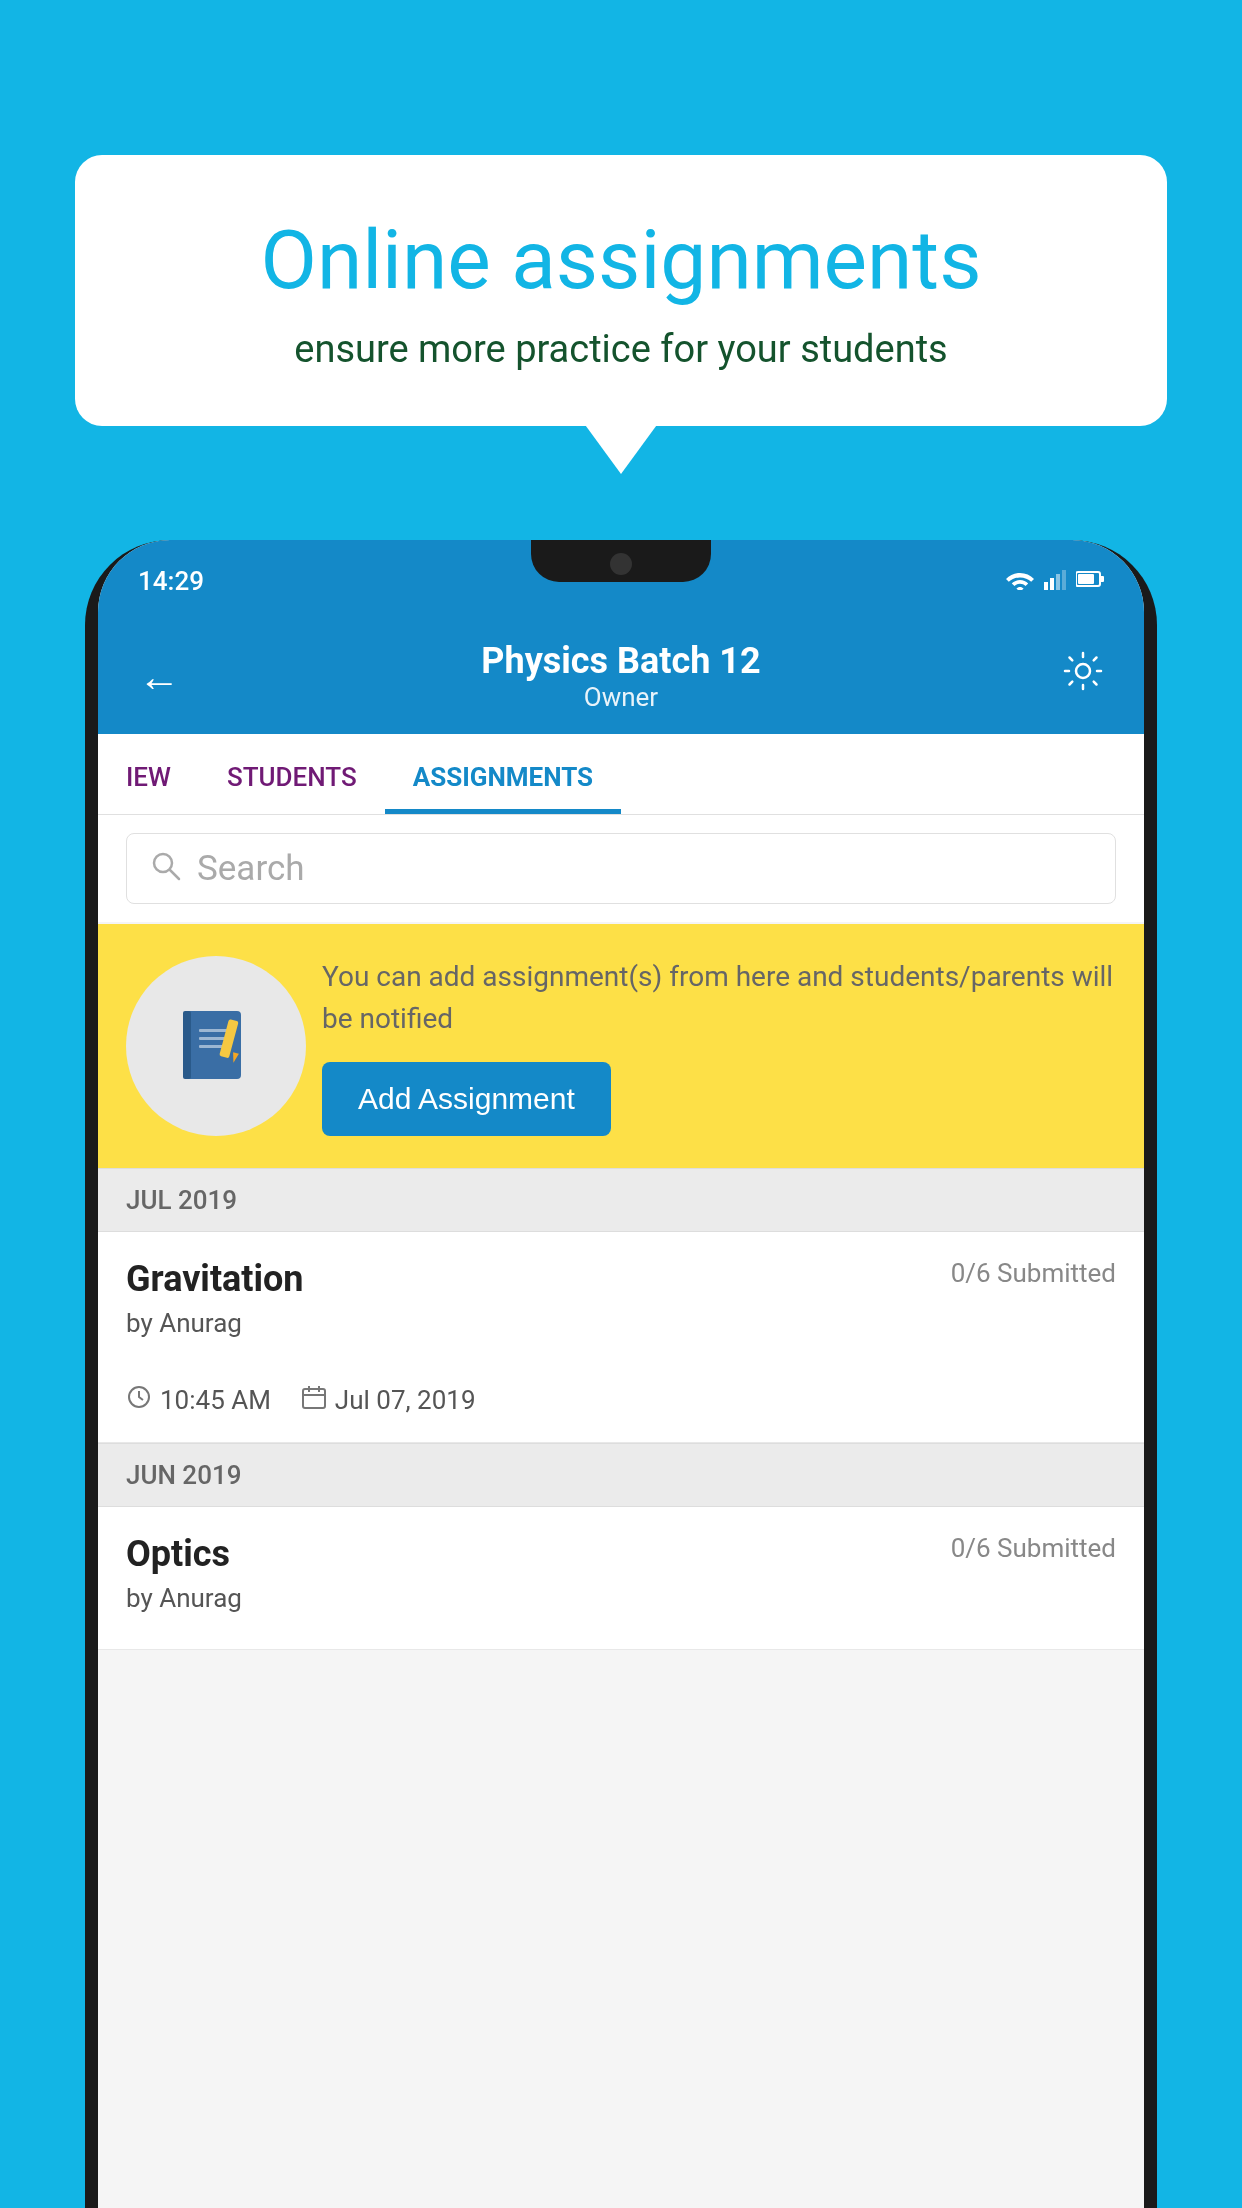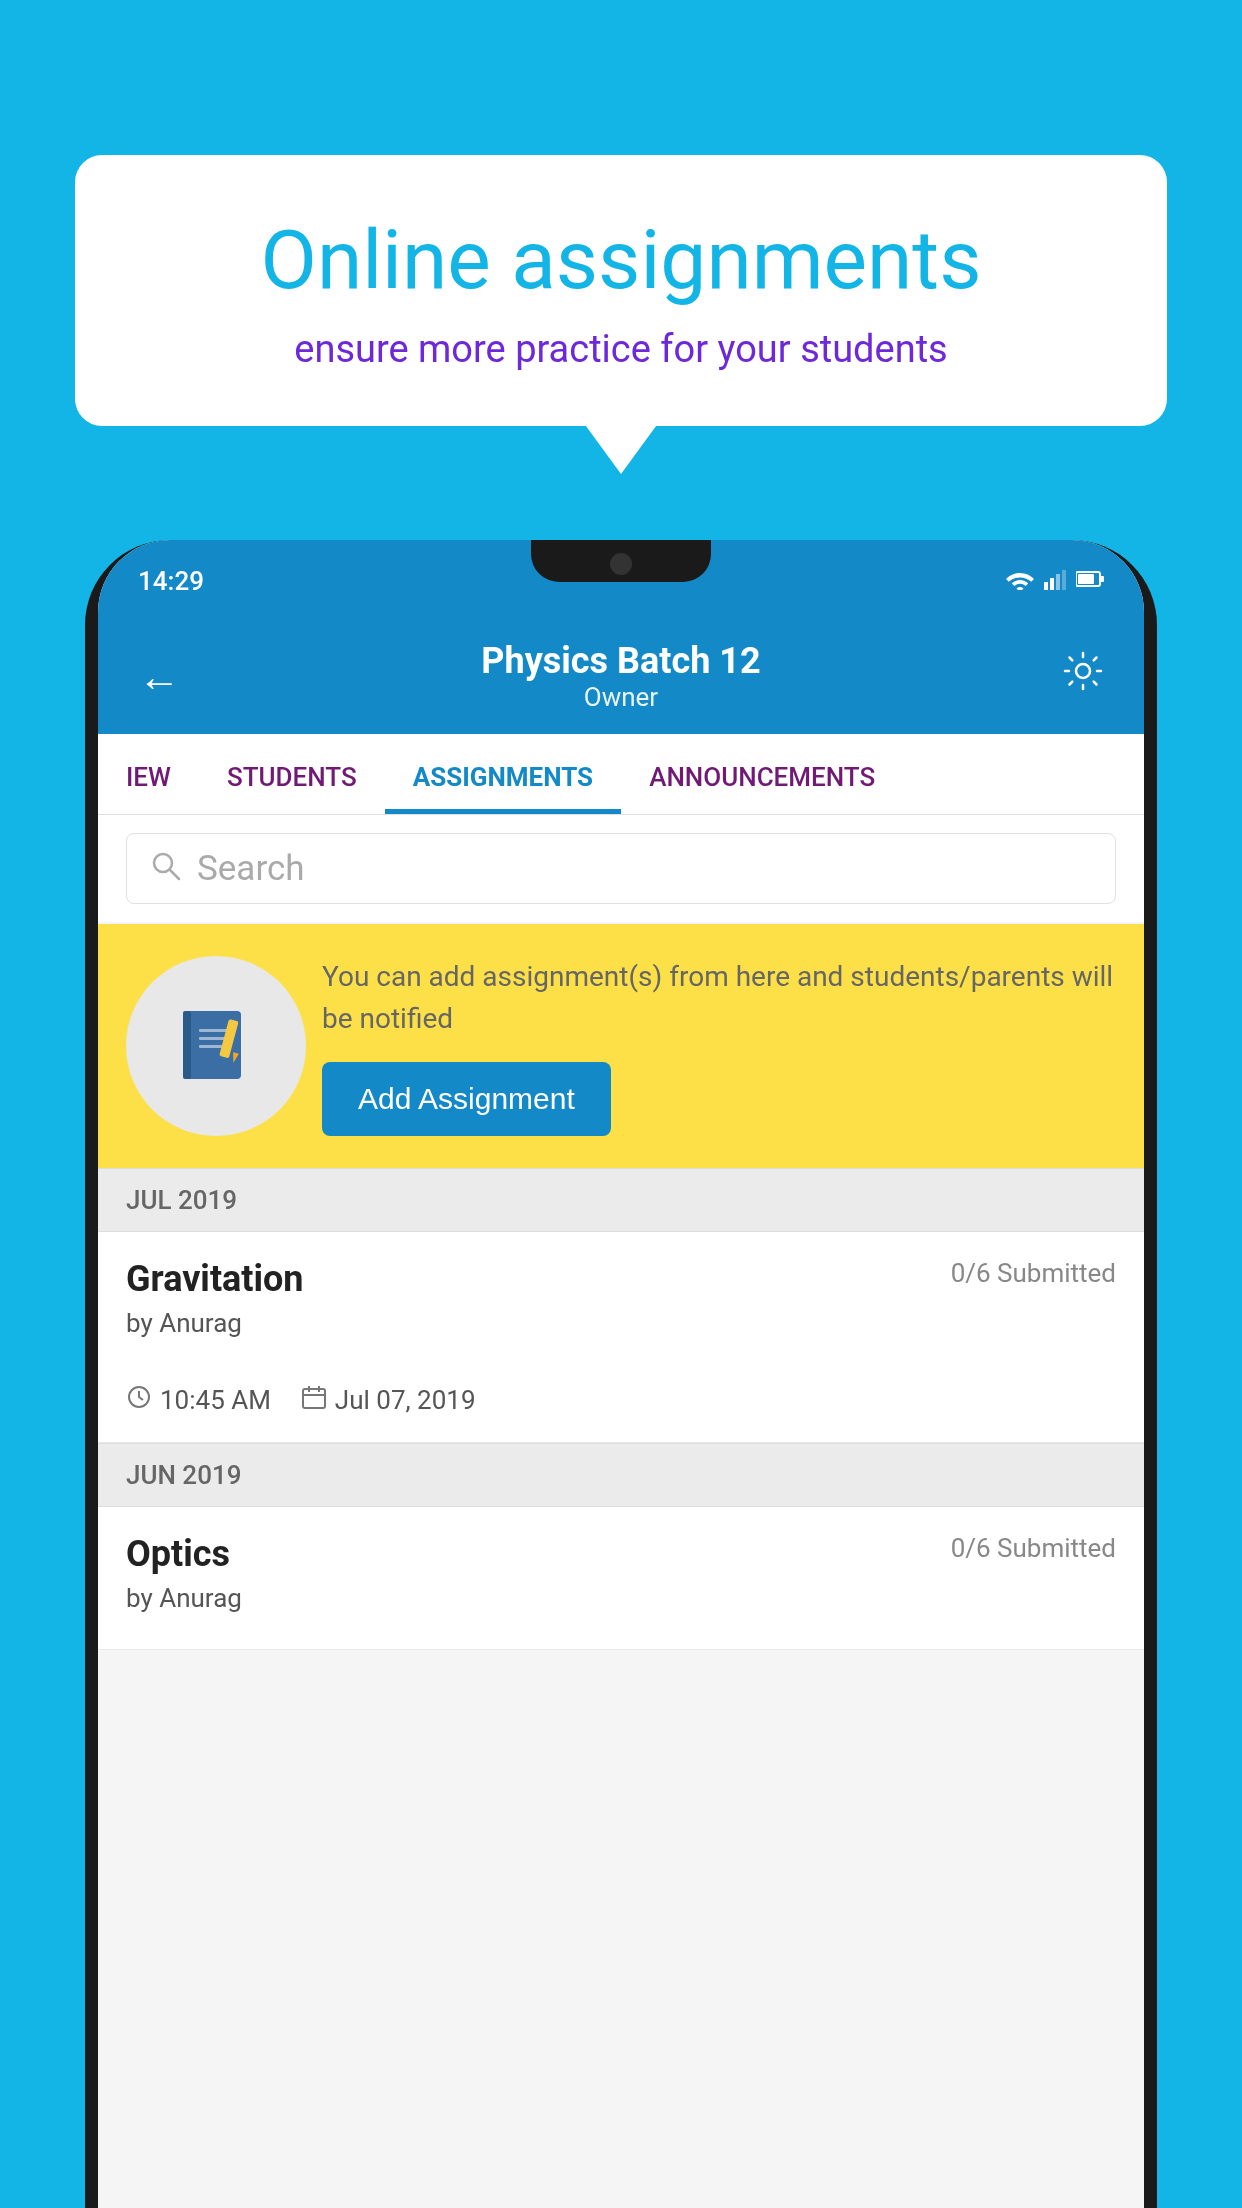--- a/index.html
+++ b/index.html
@@ -40,21 +40,21 @@
     .bubble-title {
       font-size: 82px;
       color: #12B5E5;
       font-weight: 400;
       line-height: 1.1;
       margin-bottom: 22px;
     }
 
     .bubble-subtitle {
       font-size: 38px;
-      color: #6d28d9;
+      color: #14532d;
       font-weight: 400;
     }
 
     
     .phone-frame {
       position: absolute;
       top: 540px;
       left: 85px;
       right: 85px;
       bottom: 0;
@@ -374,21 +374,20 @@
           <circle cx="21" cy="21" r="7"></circle>
           <path d="M21 3v4M21 35v4M3 21h4M35 21h4M7.5 7.5l2.8 2.8M31.7 31.7l2.8 2.8M7.5 34.5l2.8-2.8M31.7 10.3l2.8-2.8" stroke-linecap="round"></path>
         </svg>
       </span>
     </div>
 
     <div class="tabs-bar">
       <div class="tab-item">IEW</div>
       <div class="tab-item">STUDENTS</div>
       <div class="tab-item active">ASSIGNMENTS</div>
-      <div class="tab-item">ANNOUNCEMENTS</div>
     </div>
 
     <div class="search-container">
       <div class="search-input-wrapper">
         <span class="search-icon-svg">
           <svg width="32" height="32" viewBox="0 0 32 32" fill="none" stroke="#aaa" stroke-width="2.5">
             <circle cx="14" cy="14" r="9"></circle>
             <line x1="21" y1="21" x2="30" y2="30" stroke-linecap="round"></line>
           </svg>
         </span>

